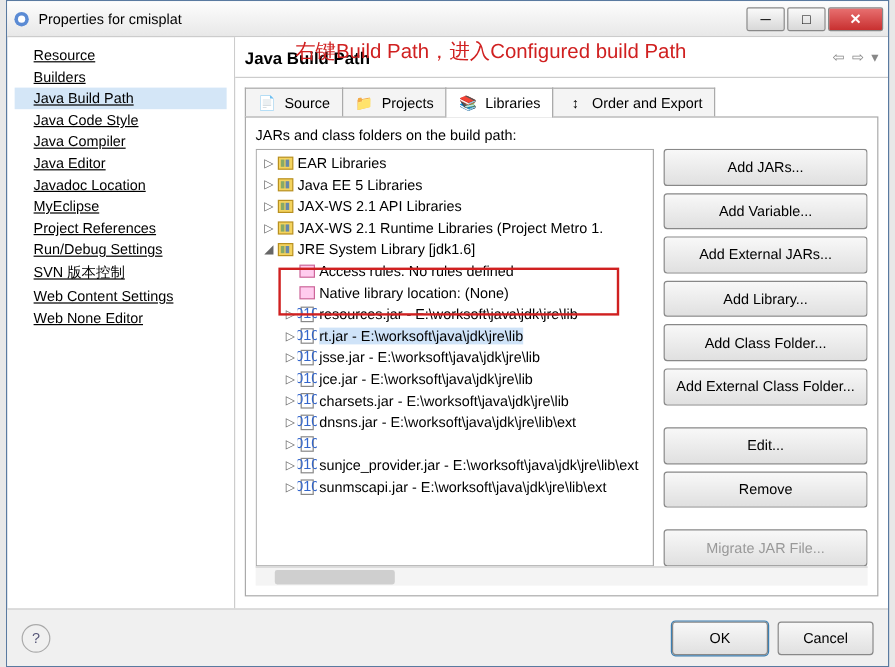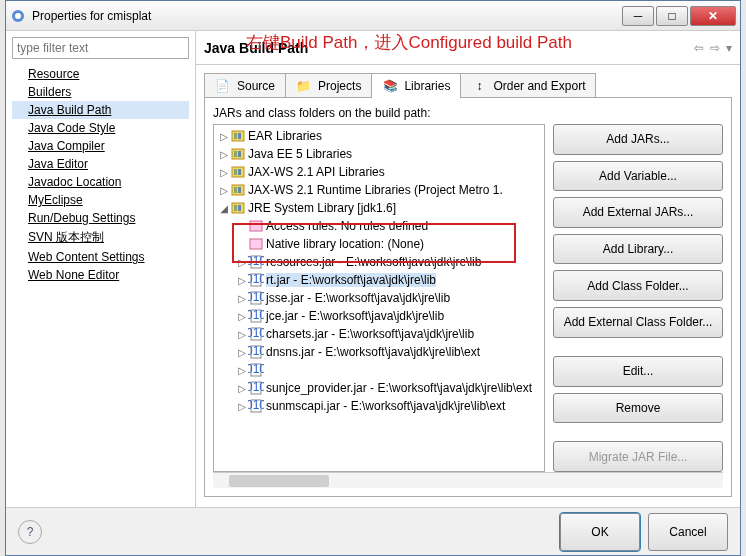--- a/index.html
+++ b/index.html
@@ -35,21 +35,21 @@
 .node { display: flex; align-items: center; white-space: nowrap; padding: 1px 0; cursor: default; }
 .exp { width: 12px; text-align: center; color: #666; cursor: pointer; font-size: 10px; }
 .ic { width: 16px; height: 16px; margin-right: 2px; display: inline-flex; align-items: center; justify-content: center; }
 .sel { background: #cfe3f8; }
 .redbox-jre { position: absolute; border: 2px solid #d02020; left: 18px; top: 98px; width: 284px; height: 40px; pointer-events: none; }
 .hscroll { height: 16px; border-top: 1px solid #ccc; background: #f4f4f4; position: relative; }
 .hscroll .thumb { position: absolute; left: 16px; top: 2px; height: 12px; width: 100px; background: #cfcfcf; border-radius: 2px; }
 .footer { height: 48px; border-top: 1px solid #ccc; display: flex; align-items: center; padding: 0 12px; background: #f0f0f0; }
 .help { width: 24px; height: 24px; border: 1px solid #aaa; border-radius: 12px; display: flex; align-items: center; justify-content: center; color: #557; cursor: pointer; }
 .footer .spacer { flex: 1; }
-.fbtn { width: 80px; height: 38px; border: 1px solid #888; background: linear-gradient(#f8f8f8,#e0e0e0); border-radius: 3px; margin-left: 8px; cursor: pointer; }
+.fbtn { width: 80px; height: 28px; border: 1px solid #888; background: linear-gradient(#f8f8f8,#e0e0e0); border-radius: 3px; margin-left: 8px; cursor: pointer; }
 .fbtn.ok { outline: 1px solid #3c7fb1; }
 svg { display: block; }
 </style>
 </head>
 <body>
 
 <div class="window">
   <div class="titlebar">
     <span class="icon-app">
       <svg viewBox="0 0 16 16">
@@ -62,30 +62,30 @@
       <div class="winbtn">─</div>
       <div class="winbtn">□</div>
       <div class="winbtn close">✕</div>
     </div>
   </div>
 
   <div class="annotation">右键Build Path，进入Configured build Path</div>
 
   <div class="body">
     <div class="leftpane">
-      <input class="filterbox" placeholder="type filter text" style="">
       <div class="catlist" id="catlist">
           <div class="catitem">Resource</div>
           <div class="catitem">Builders</div>
           <div class="catitem selected">Java Build Path</div>
           <div class="catitem">Java Code Style</div>
           <div class="catitem">Java Compiler</div>
           <div class="catitem">Java Editor</div>
           <div class="catitem">Javadoc Location</div>
           <div class="catitem">MyEclipse</div>
+          <div class="catitem">Project References</div>
           <div class="catitem">Run/Debug Settings</div>
           <div class="catitem">SVN 版本控制</div>
           <div class="catitem">Web Content Settings</div>
           <div class="catitem">Web None Editor</div>
         </div>
     </div>
 
     <div class="rightpane">
       <div class="header">
         <h1>Java Build Path</h1>

